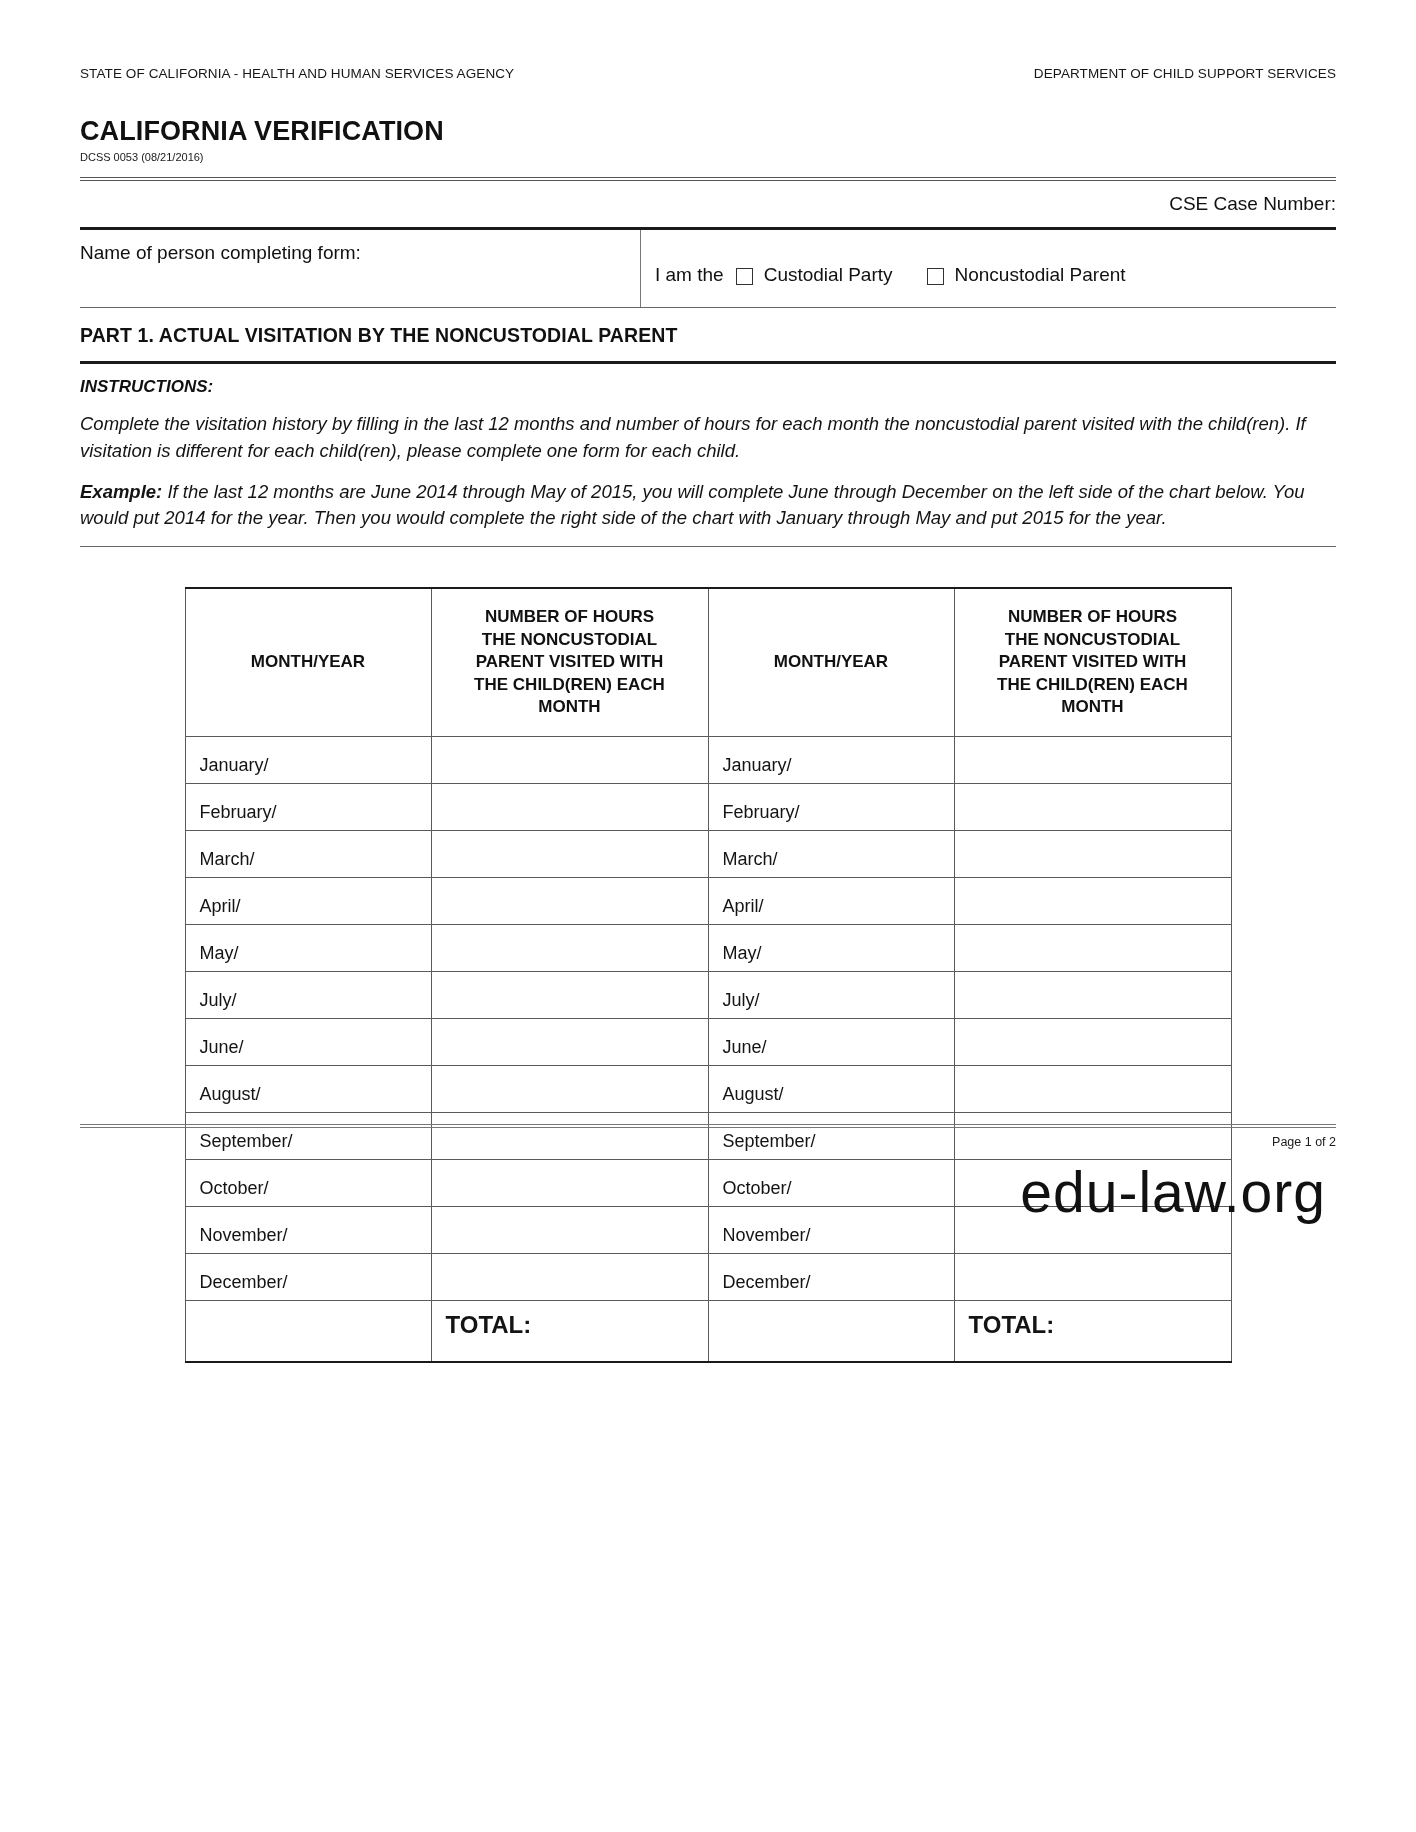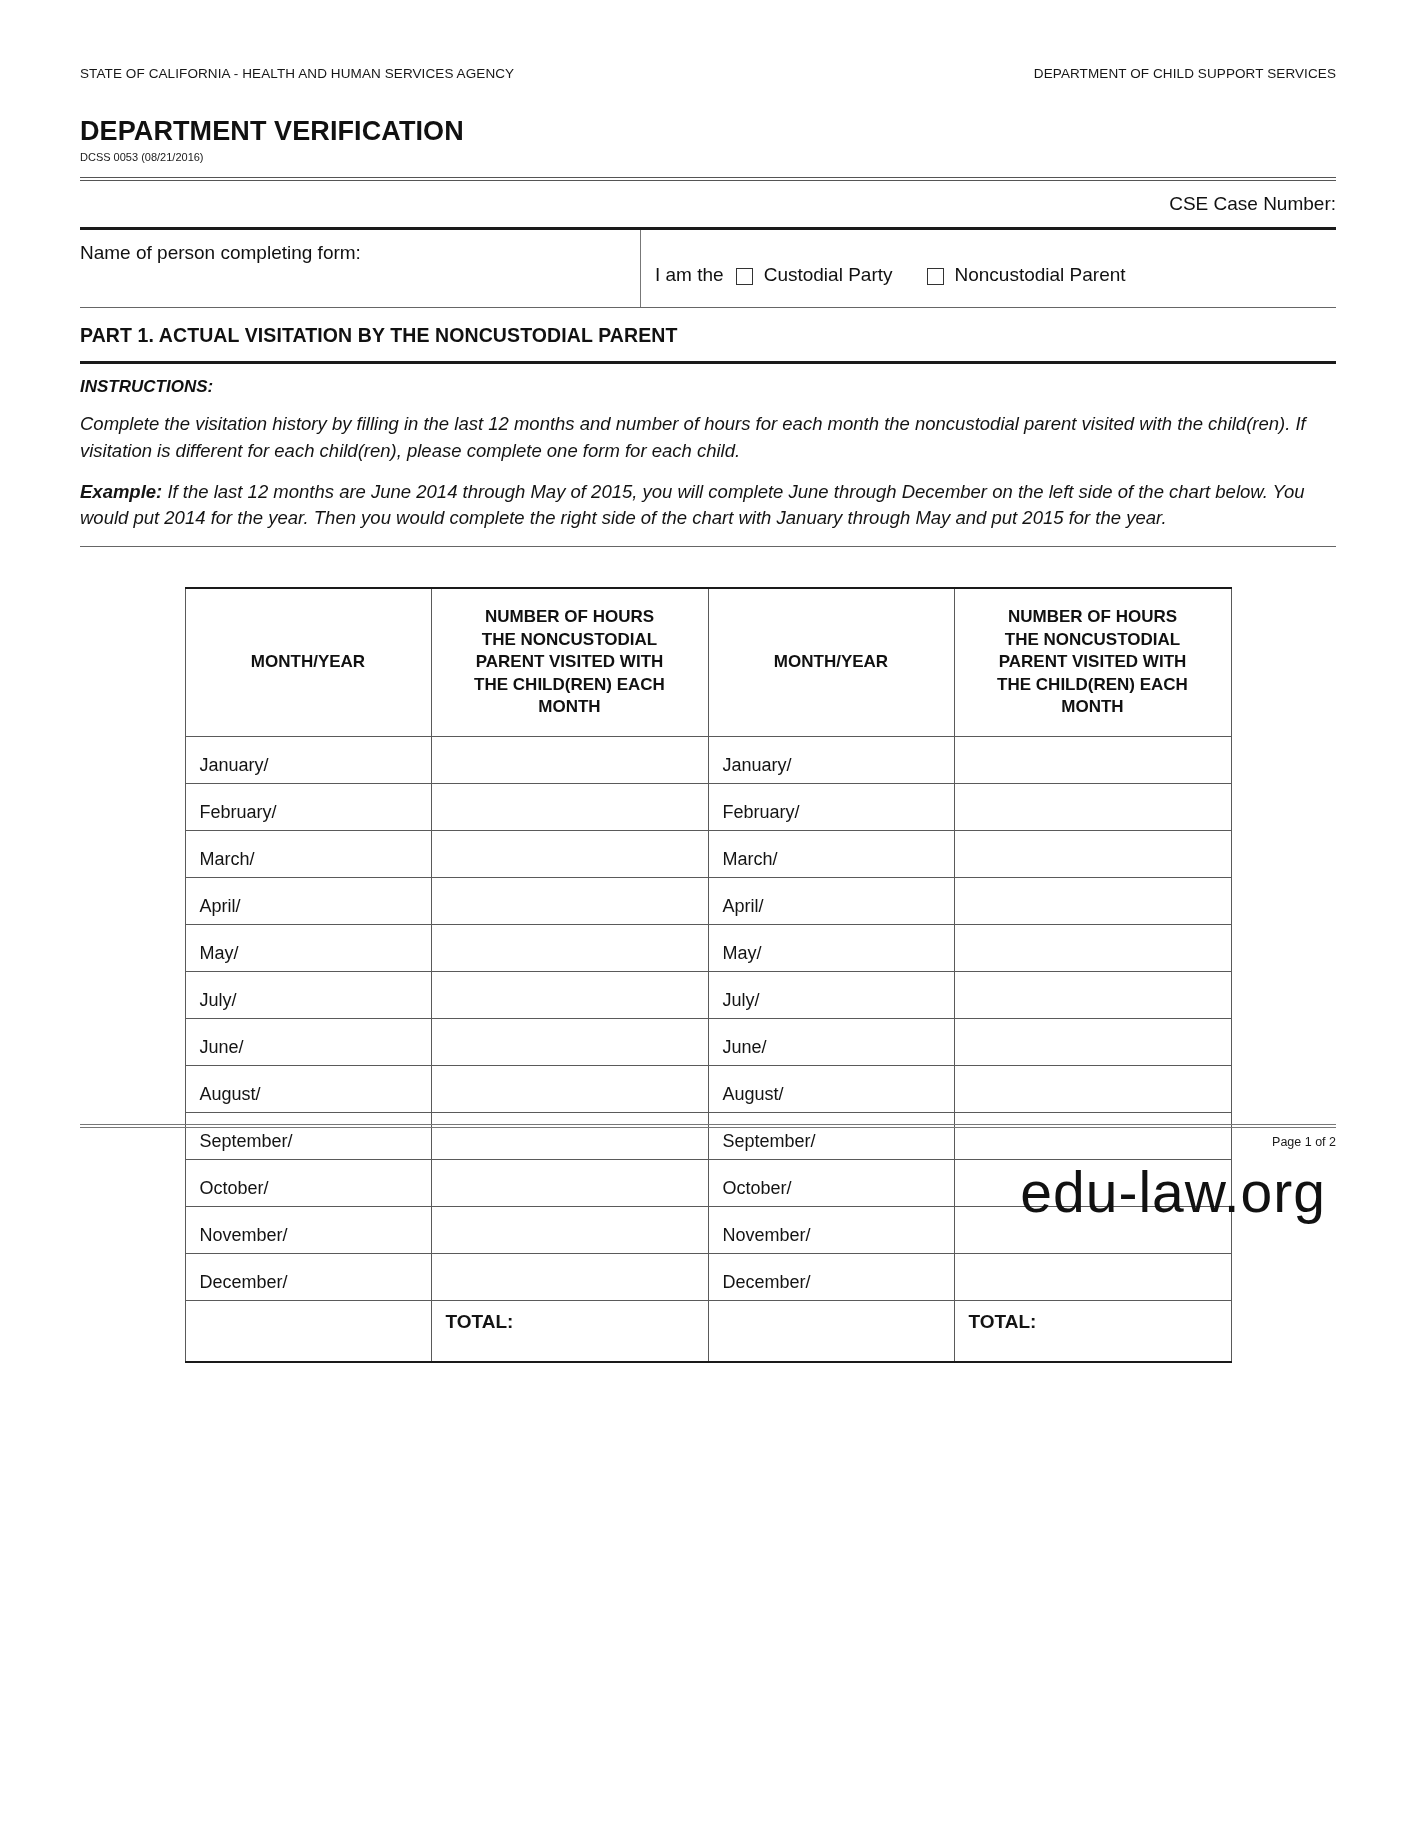--- a/index.html
+++ b/index.html
@@ -165,21 +165,21 @@
   table.visit tbody td {
     height: 47px;
     font-size: 18px;
     vertical-align: bottom;
     padding: 0 0 7px 14px;
     color: #141414;
   }
   table.visit tbody tr.total-row td {
     height: 62px;
     font-weight: bold;
-    font-size: 19px;
+    font-size: 24px;
     vertical-align: top;
     padding-top: 10px;
     border-bottom: 2.4px solid #1a1a1a;
   }
   table.visit tbody tr.total-row td.blank { }
   col.c-month { width: 246px; }
   col.c-hours { width: 277px; }
 
   
   .footer {
@@ -213,21 +213,21 @@
 </head>
 <body>
 
 <div class="page">
 
   <div class="agency-row">
     <div>STATE OF CALIFORNIA - HEALTH AND HUMAN SERVICES AGENCY</div>
     <div>DEPARTMENT OF CHILD SUPPORT SERVICES</div>
   </div>
 
-  <div class="form-title">DEPARTMENT VERIFICATION</div>
+  <div class="form-title">CALIFORNIA VERIFICATION</div>
   <div class="form-number">DCSS 0053 (08/21/2016)</div>
 
   <div class="rule-double"></div>
 
   <div class="case-band">
     <div class="inner">CSE Case Number:</div>
   </div>
 
   <div class="name-band">
     <div class="left">Name of person completing form:</div>

